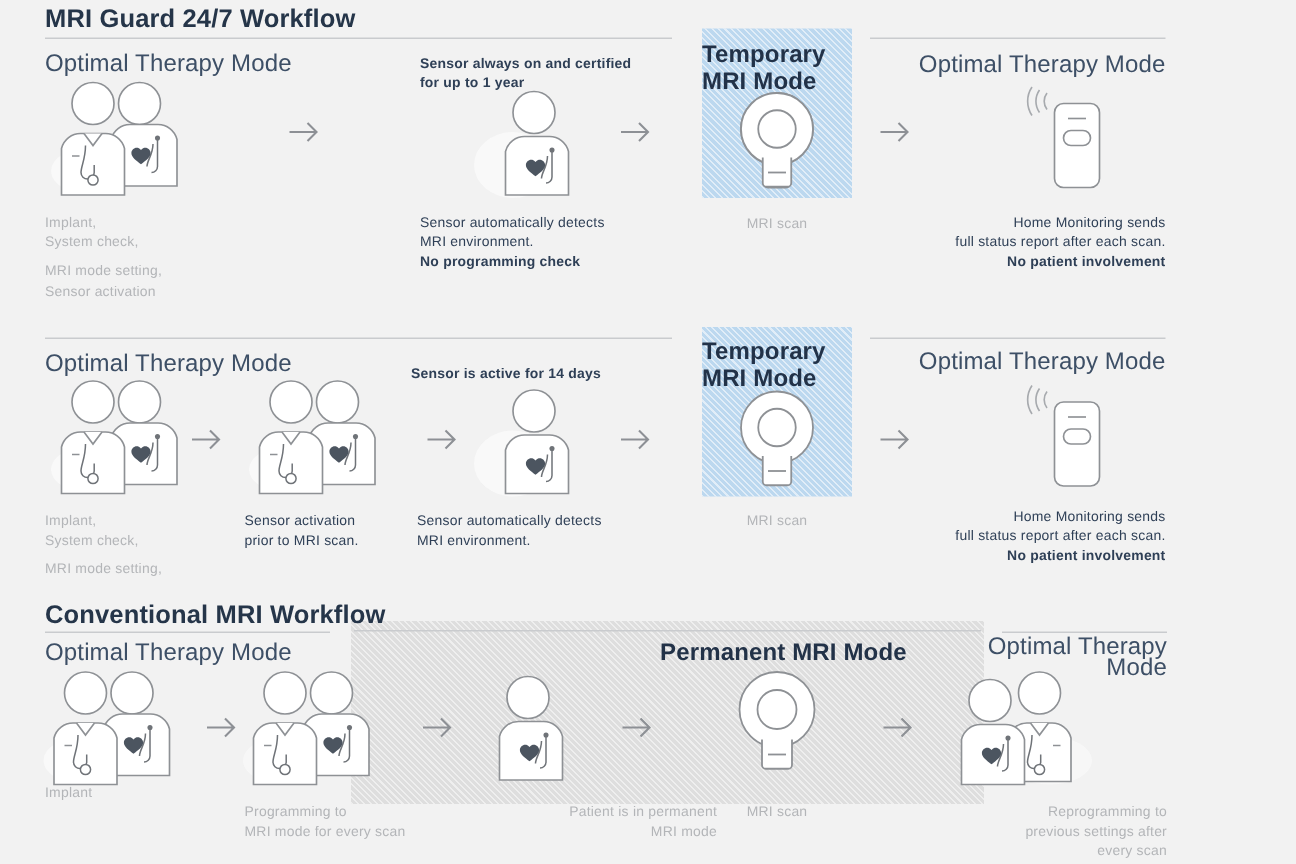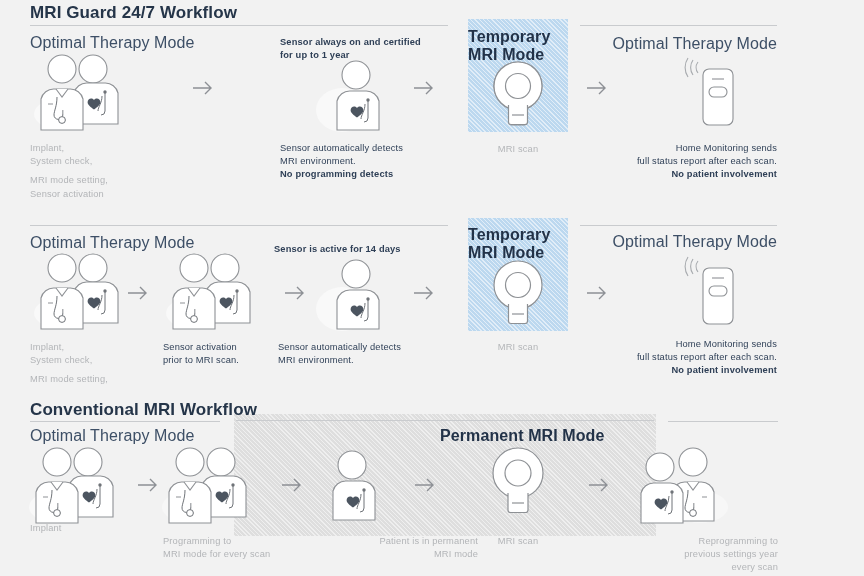--- a/index.html
+++ b/index.html
@@ -157,21 +157,21 @@
       <path d="M21 70 L21 41 a13 13 0 0 1 13 -10 h16 a13 13 0 0 1 13 10 L63 70 Z" fill="#ffffff"></path>
       <path d="M49 44 c0 7 -4 11 -4 15" stroke="#6f7378" stroke-width="1"></path>
       <path d="M52 41 l0 17 a4 4 0 0 1 -4 4" stroke="#6f7378" stroke-width="1" fill="none"></path>
       <circle cx="52" cy="40" r="1.7" fill="#6f7378" stroke="none"></circle>
       <path d="M41 48 c-2.6 -3 -6.4 -0.9 -6.4 2.2 c0 2.6 3.3 5 6.4 7.3 c3.1 -2.3 6.4 -4.7 6.4 -7.3 c0 -3.1 -3.8 -5.2 -6.4 -2.2 Z" fill="#4c5560" stroke="none"></path>
     </svg>
   </div>
   <div class="caption dark" style="left:280px; top:142px; width:180px;">
     <span>Sensor automatically detects</span><br>
     <span>MRI environment.</span><br>
-    <b><span>No programming detects</span></b>
+    <b><span>No programming check</span></b>
   </div>
 
   <div class="arrow" style="left:413px; top:80px;">
     <svg width="22" height="16" viewBox="0 0 22 16">
         <path d="M1 8 H19 M13 2 L19 8 L13 14" fill="none" stroke="#8d9095" stroke-width="1.4"></path>
       </svg>
   </div>
 
   <div class="mode-label bold center" style="left:468px; top:28px; width:100px;">
     <span>Temporary</span><br>
@@ -429,20 +429,24 @@
     </svg>
   </div>
   <div class="caption" style="left:468px; top:535px; width:100px; text-align:center;">MRI scan</div>
 
   <div class="arrow" style="left:588px; top:477px;">
     <svg width="22" height="16" viewBox="0 0 22 16">
         <path d="M1 8 H19 M13 2 L19 8 L13 14" fill="none" stroke="#8d9095" stroke-width="1.4"></path>
       </svg>
   </div>
 
+  <div class="mode-label right" style="left:610px; top:425px; width:168px; line-height:14px;">
+    <span>Optimal Therapy</span><br>
+    <span>Mode</span>
+  </div>
   <div class="icon" style="left:622px; top:445px;">
     <svg width="110" height="82" viewBox="0 0 110 82" fill="none" stroke="#8e9195" stroke-width="1.1">
       <ellipse cx="78" cy="62" rx="28" ry="16" fill="#fafafa" stroke="none" opacity="0.7"></ellipse>
 
       <circle cx="71" cy="17" r="14" fill="#ffffff"></circle>
       <path d="M50 76 L50 47 a13 13 0 0 1 13 -10 h16 a13 13 0 0 1 13 10 L92 76 Z" fill="#ffffff"></path>
       <path d="M65 37 l6 8 l6 -8" fill="#ffffff"></path>
       <path d="M66 45 c0 9 -3 14 -3 18 a4.4 4.4 0 0 0 8.8 0 c0 -4 0 -5 0 -5" stroke="#6f7378" stroke-width="1" fill="none"></path>
       <circle cx="71" cy="68" r="3.4" fill="#ffffff" stroke="#6f7378" stroke-width="1"></circle>
       <line x1="80" y1="52" x2="85" y2="52" stroke="#8e9195" stroke-width="1"></line>
@@ -450,17 +454,17 @@
       <circle cx="38" cy="22" r="14" fill="#ffffff"></circle>
       <path d="M19 78 L19 48 a13 13 0 0 1 13 -10 h16 a13 13 0 0 1 13 10 L61 78 Z" fill="#ffffff"></path>
       <path d="M47 51 c0 7 -4 11 -4 15" stroke="#6f7378" stroke-width="1"></path>
       <path d="M50 48 l0 17 a4 4 0 0 1 -4 4" stroke="#6f7378" stroke-width="1" fill="none"></path>
       <circle cx="50" cy="47" r="1.7" fill="#6f7378" stroke="none"></circle>
       <path d="M39 55 c-2.6 -3 -6.4 -0.9 -6.4 2.2 c0 2.6 3.3 5 6.4 7.3 c3.1 -2.3 6.4 -4.7 6.4 -7.3 c0 -3.1 -3.8 -5.2 -6.4 -2.2 Z" fill="#4c5560" stroke="none"></path>
     </svg>
   </div>
   <div class="caption right" style="left:620px; top:535px; width:158px;">
     <span>Reprogramming to</span><br>
-    <span>previous settings year</span><br>
+    <span>previous settings after</span><br>
     <span>every scan</span>
   </div>
 
 </div>
 
 </body></html>

